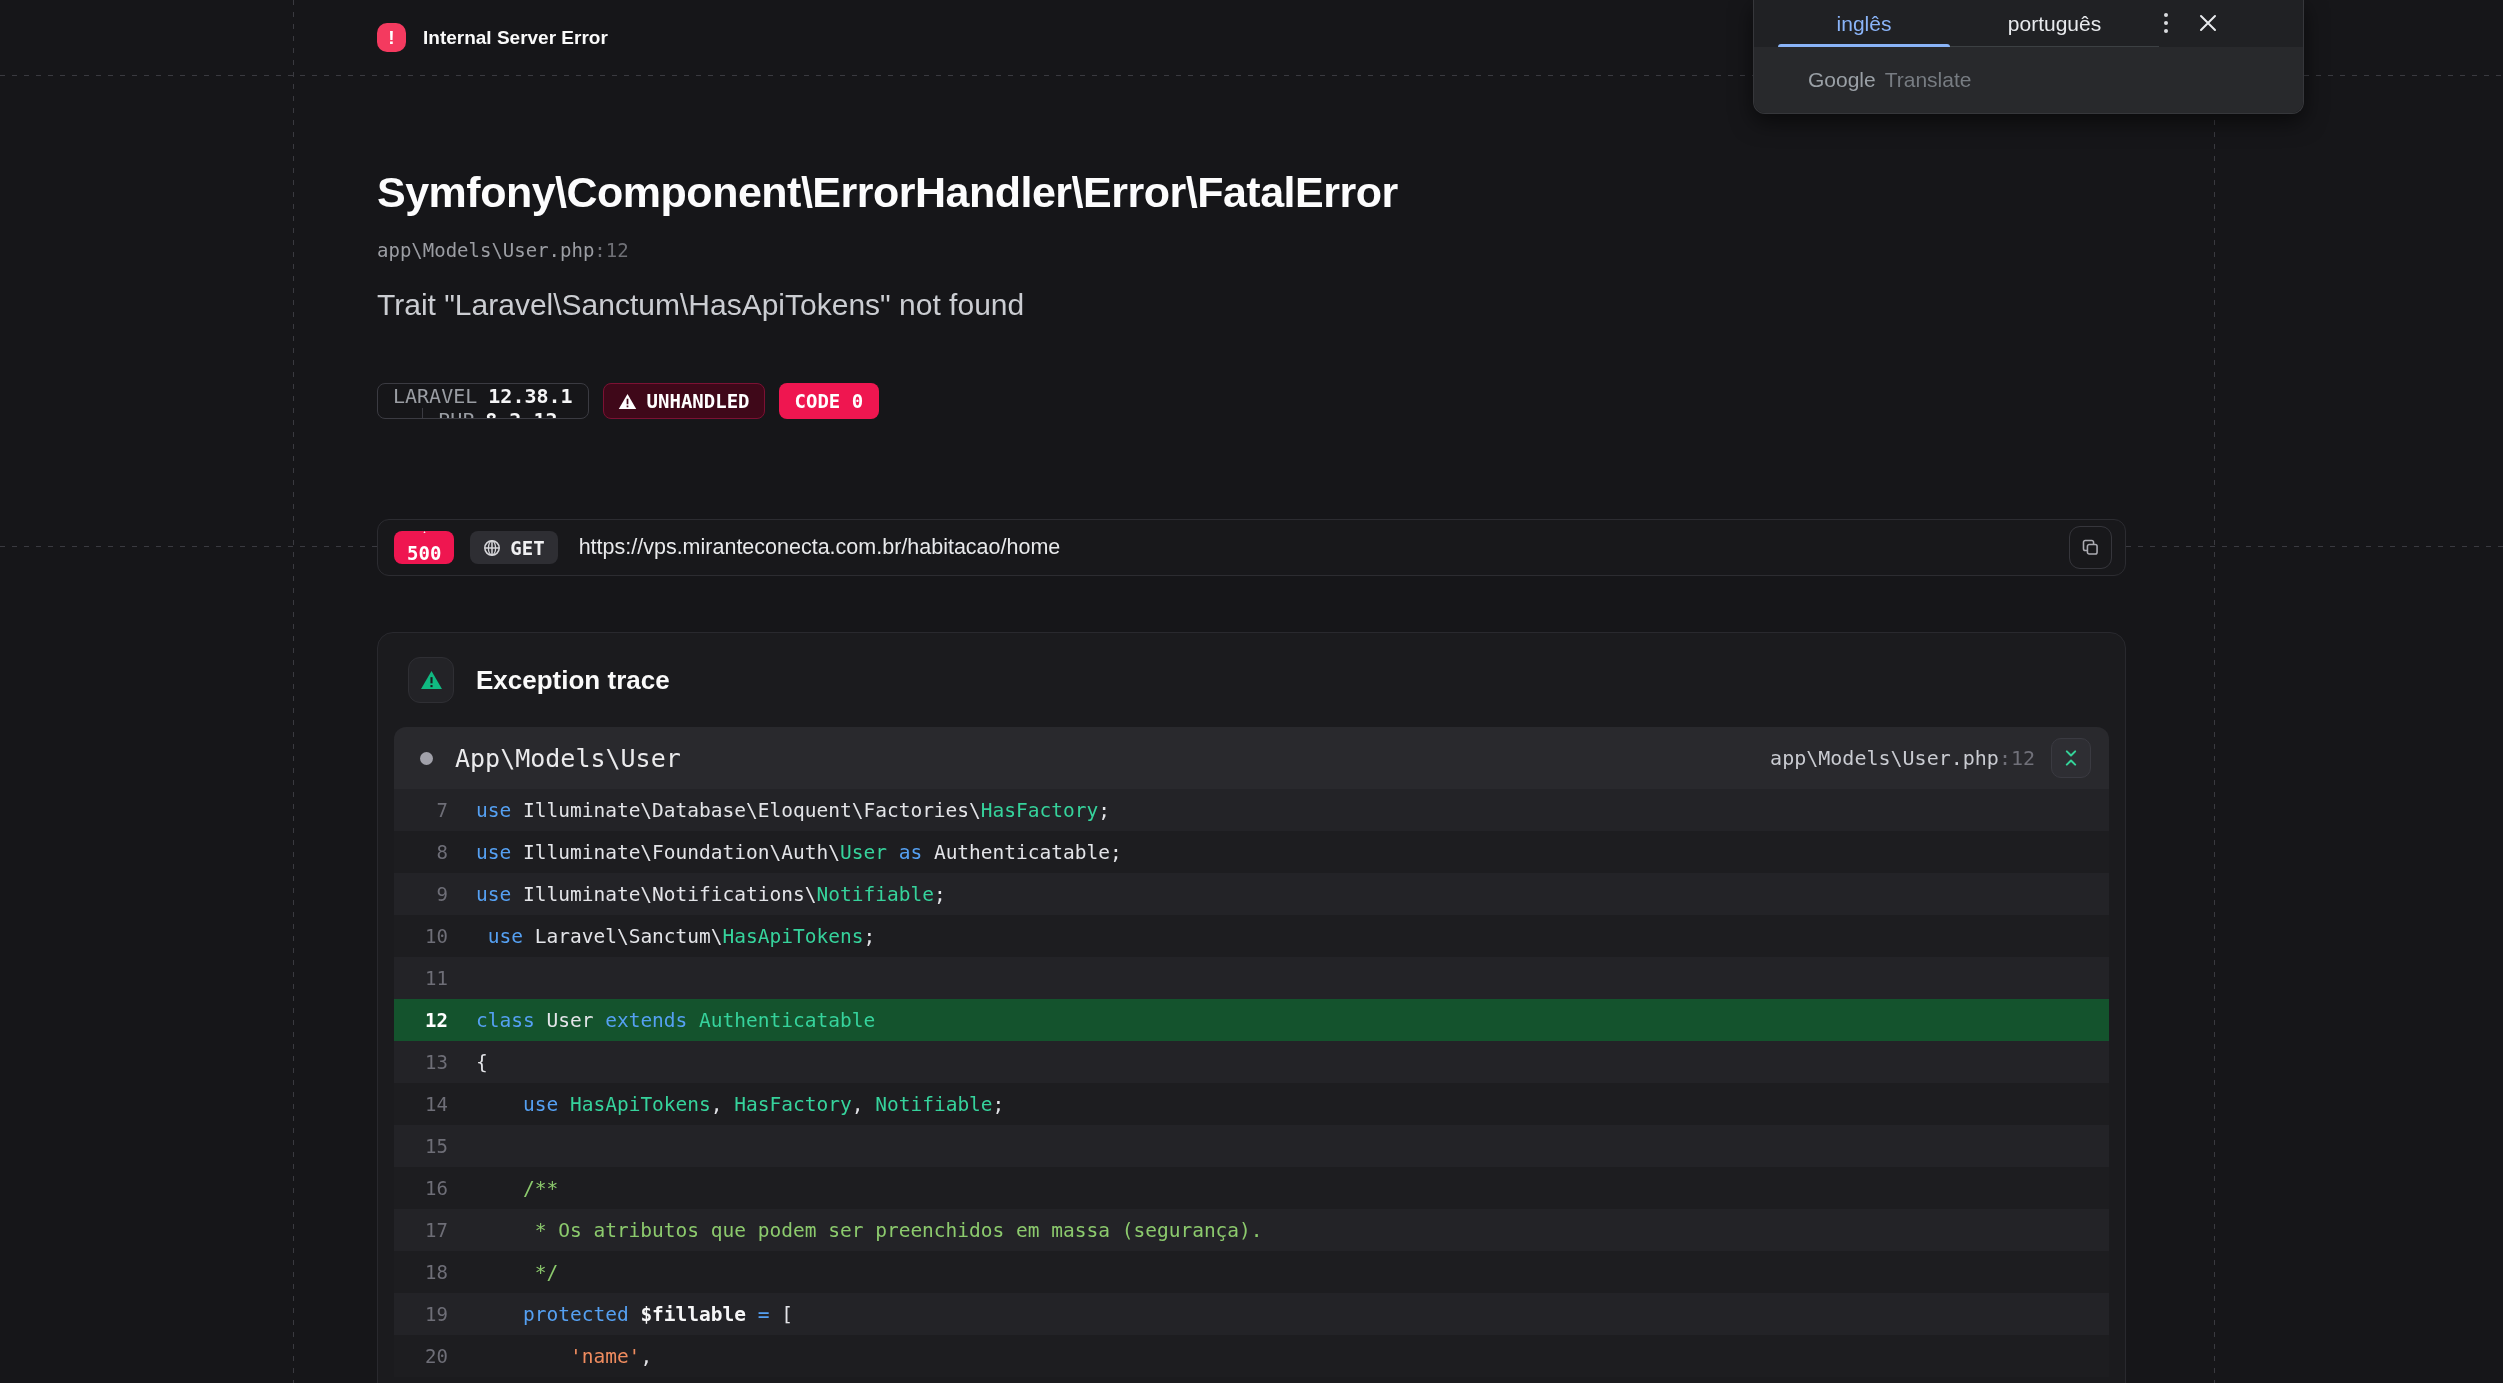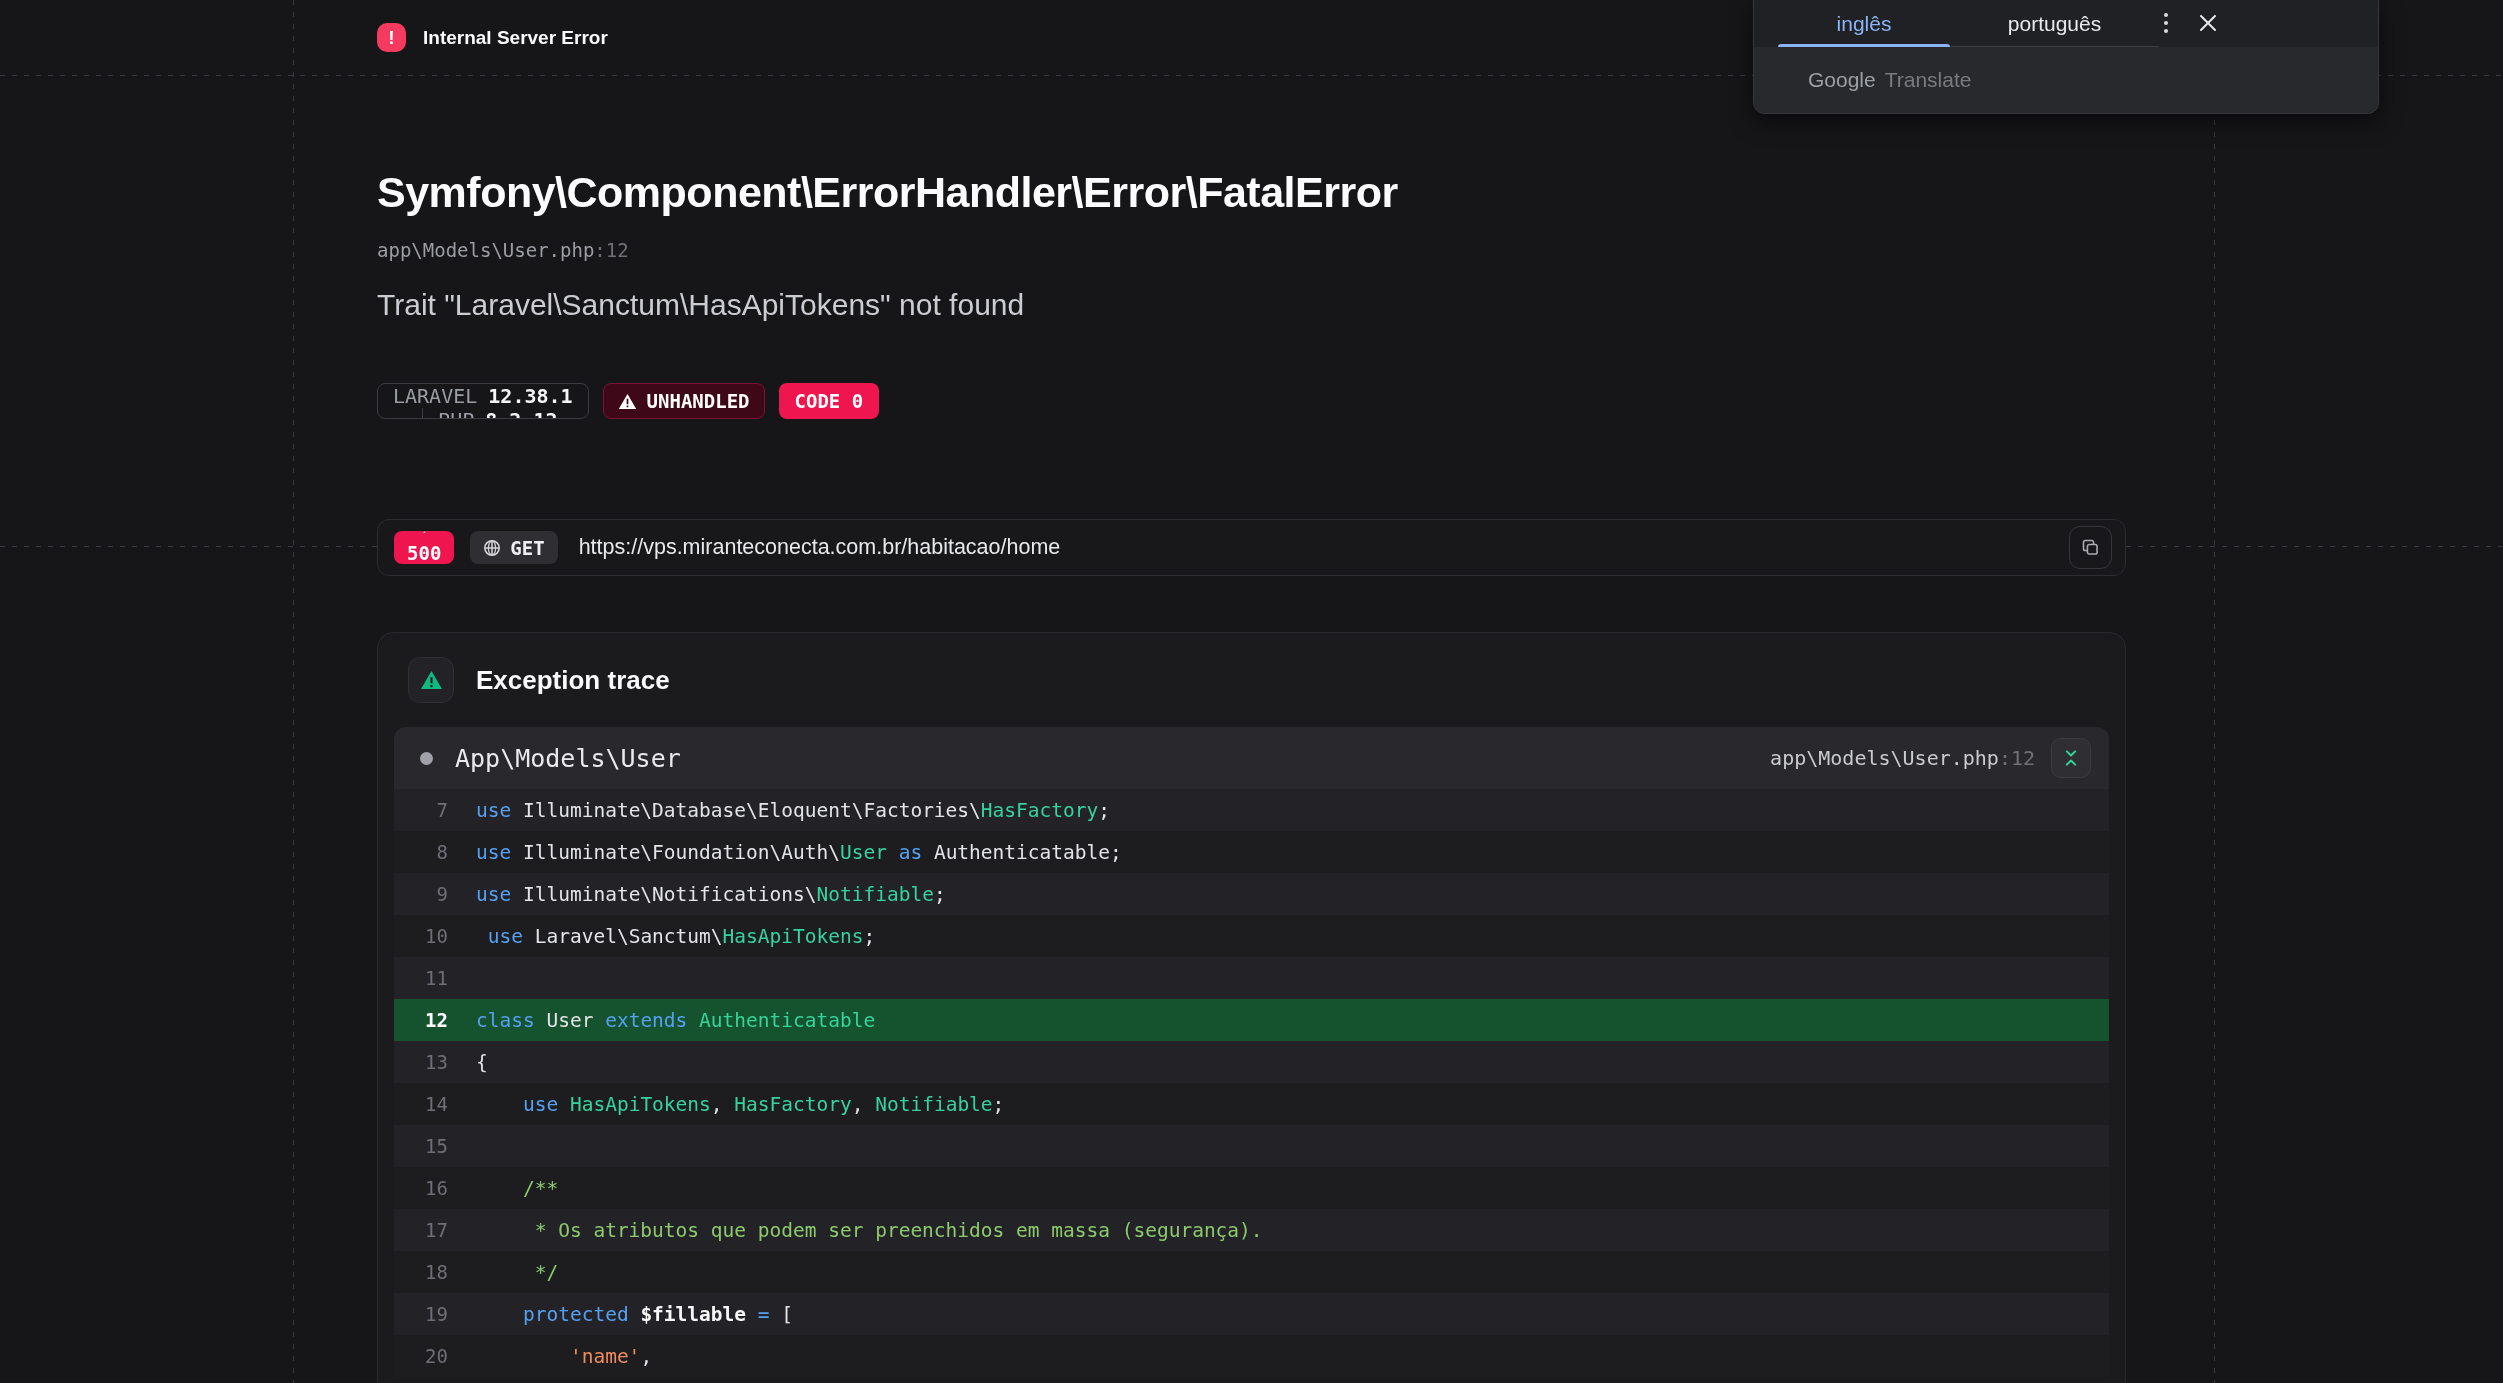--- a/index.html
+++ b/index.html
@@ -20,21 +20,21 @@
   .gh-mid-left { top:546px; left:0; width:377px; }
   .gh-mid-right { top:546px; left:2126px; right:0; }
 
   
   .topbar { position:absolute; left:377px; top:0; height:75px; display:flex; align-items:center; gap:17px; }
   .alert-badge { width:29px; height:29px; border-radius:10px; background:#f43a5f; color:#fff;
     display:flex; align-items:center; justify-content:center; font-weight:bold; font-size:19px; }
   .topbar-title { font-size:19px; font-weight:bold; color:#fafafa; }
 
   
-  .tp { position:absolute; left:1753px; top:0; width:626px; height:114px; z-index:60;
+  .tp { position:absolute; left:1753px; top:0; width:551px; height:114px; z-index:60;
     background:#202124; border:1px solid #36373b; border-top:none; border-radius:0 0 12px 12px;
     box-shadow:0 8px 22px rgba(0,0,0,.55); }
   .tp-tabs { position:relative; height:47px; }
   .tp-hairline { position:absolute; top:46px; left:24px; width:381px; height:1px; background:#3c4043; }
   .tp-underline { position:absolute; top:44px; left:24px; width:172px; height:3px; background:#8ab4f8; border-radius:3px 3px 0 0; }
   .tp-tab { position:absolute; top:0; height:47px; display:flex; align-items:center; justify-content:center; font-size:21px; cursor:default; }
   .tp-tab-en { left:24px; width:172px; color:#8ab4f8; }
   .tp-tab-pt { left:196px; width:209px; color:#e8eaed; }
   .tp-menu { position:absolute; left:398px; top:9px; width:28px; height:28px; display:flex; flex-direction:column; align-items:center; justify-content:center; gap:4px; }
   .tp-menu i { width:4px; height:4px; border-radius:50%; background:#dadce0; }

